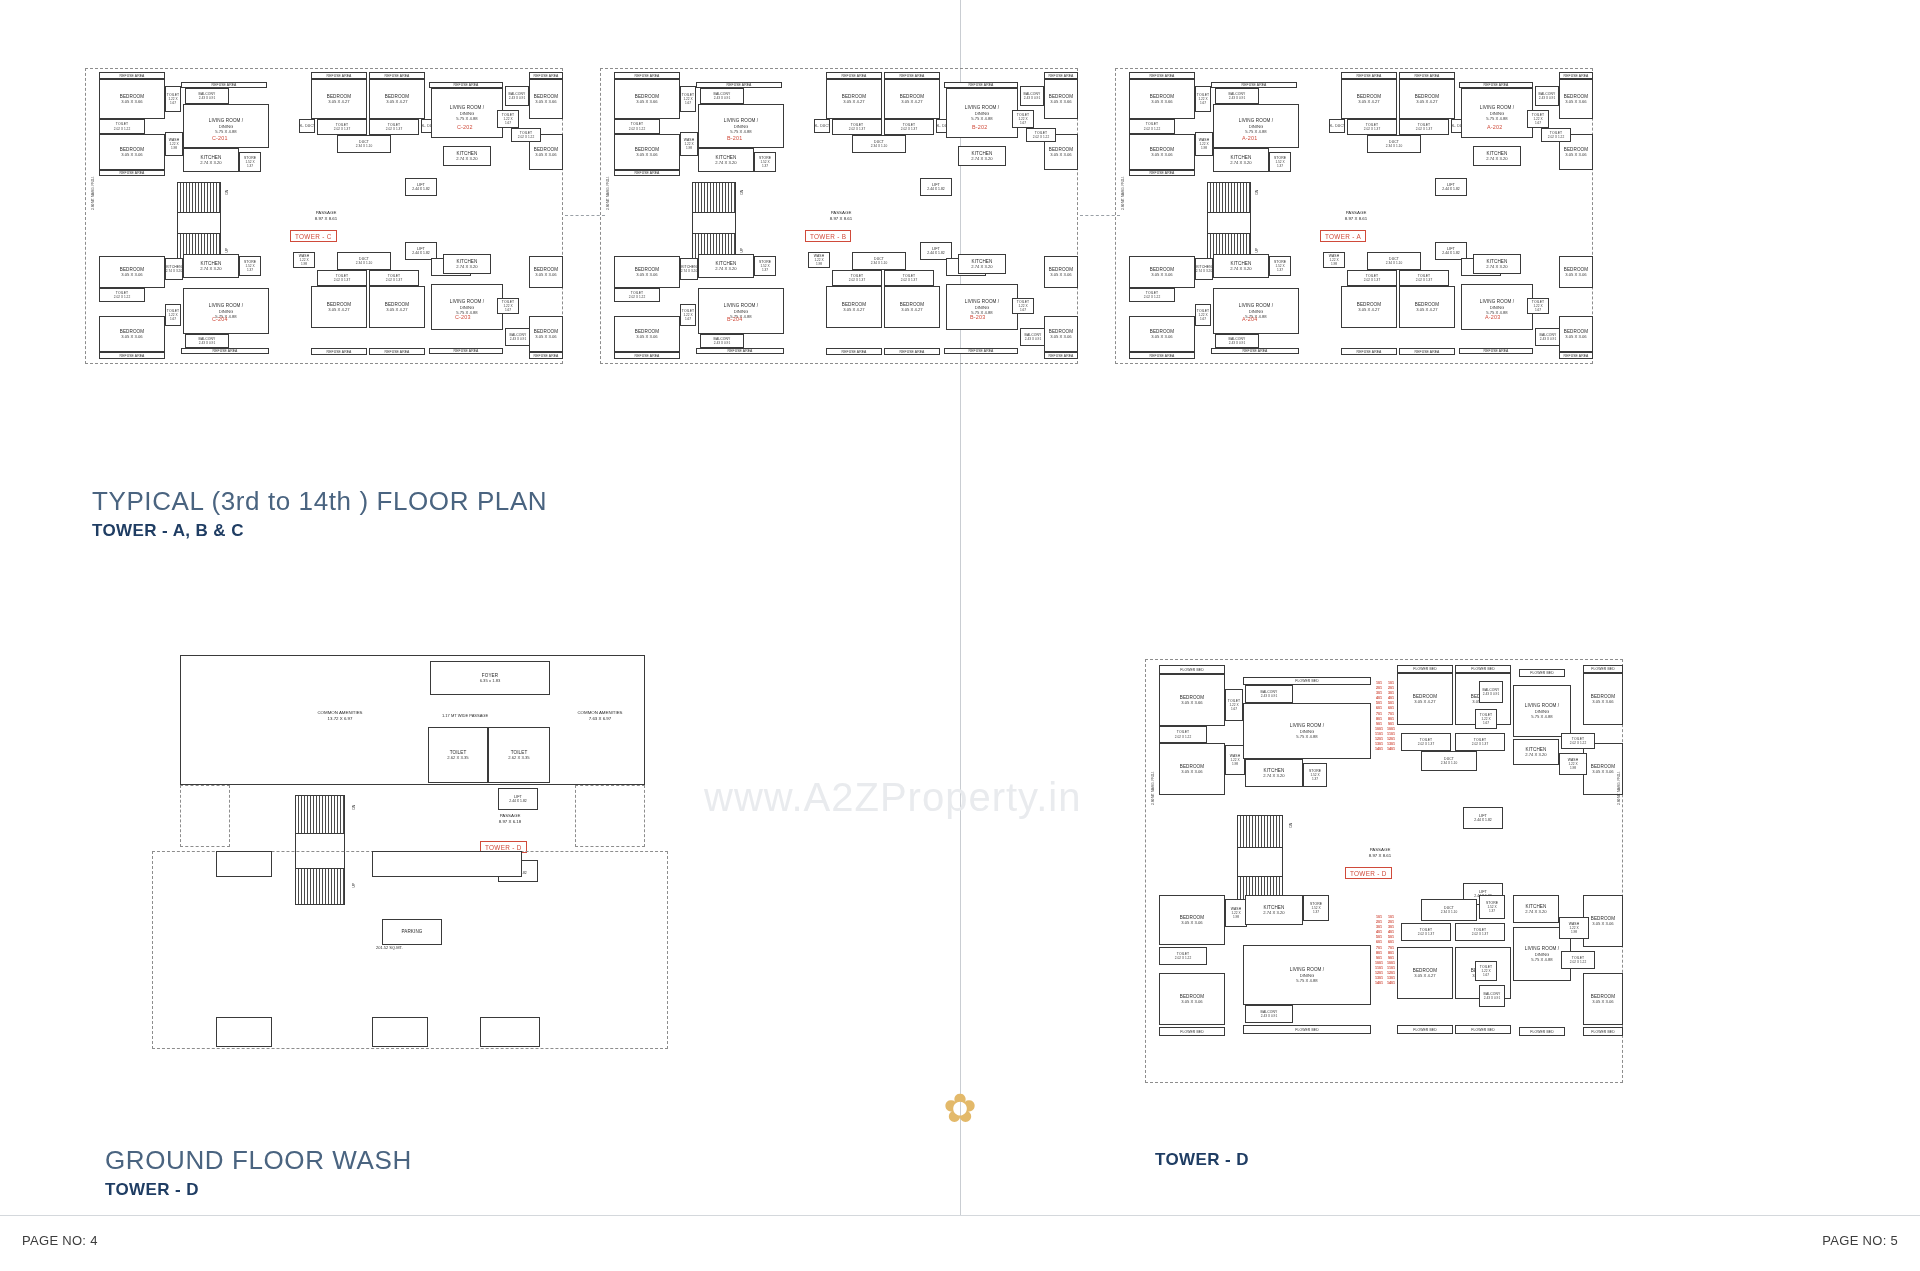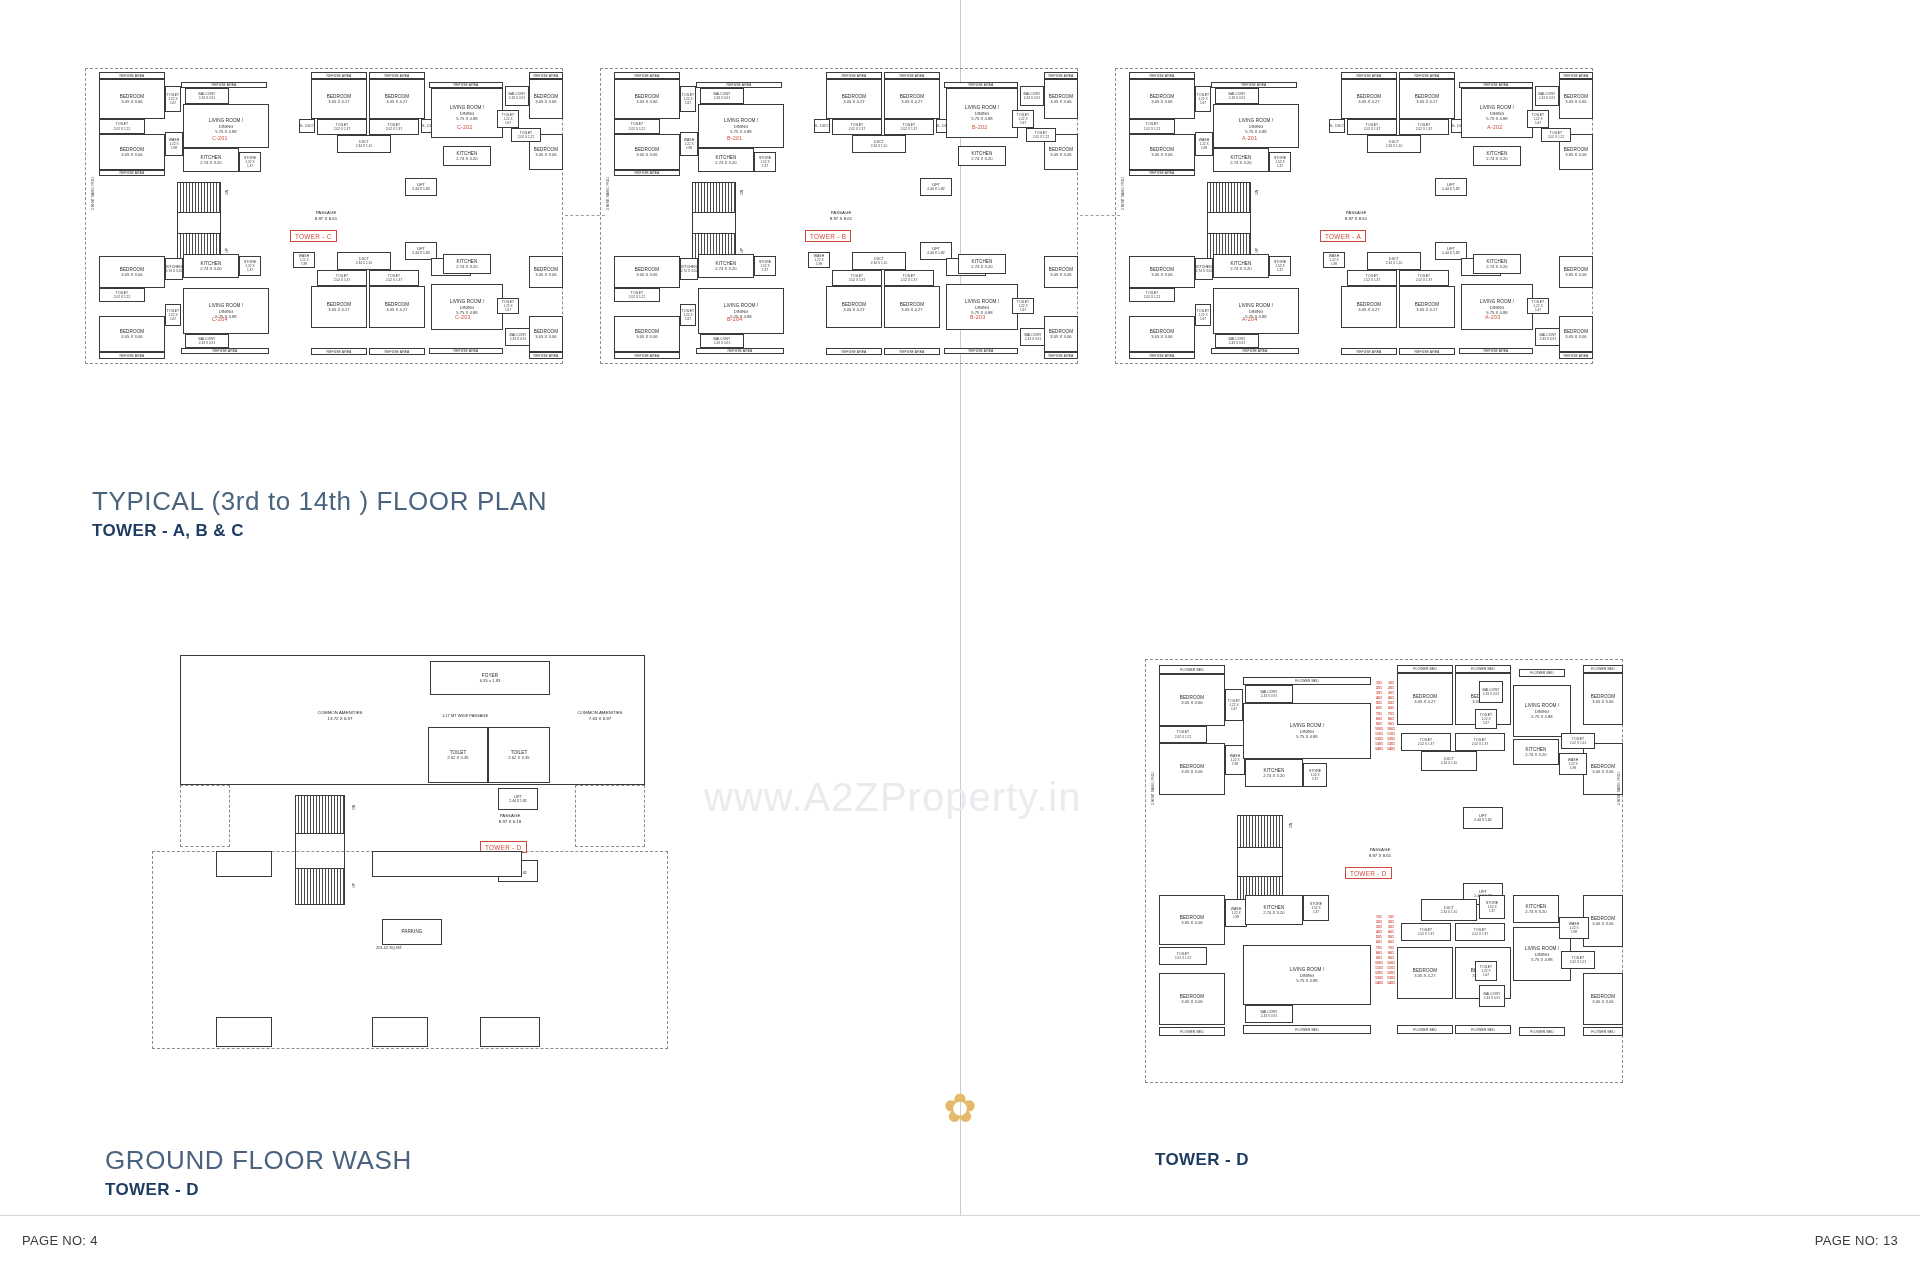--- a/index.html
+++ b/index.html
@@ -1203,15 +1203,15 @@
 
   <div class="plan-title" style="left:1155px; top:1146px;">
     <div class="t2">TOWER - D</div>
   </div>
 
   <div class="wm-text" style="left:690px; top:775px;margin-left:14px;">www.A2ZProperty.in</div>
 
   <div class="wm-leaf">✿</div>
 
   <div class="page-no left">PAGE NO: 4</div>
-  <div class="page-no right">PAGE NO: 13</div>
+  <div class="page-no right">PAGE NO: 5</div>
 
 </div>
 
 </body></html>

